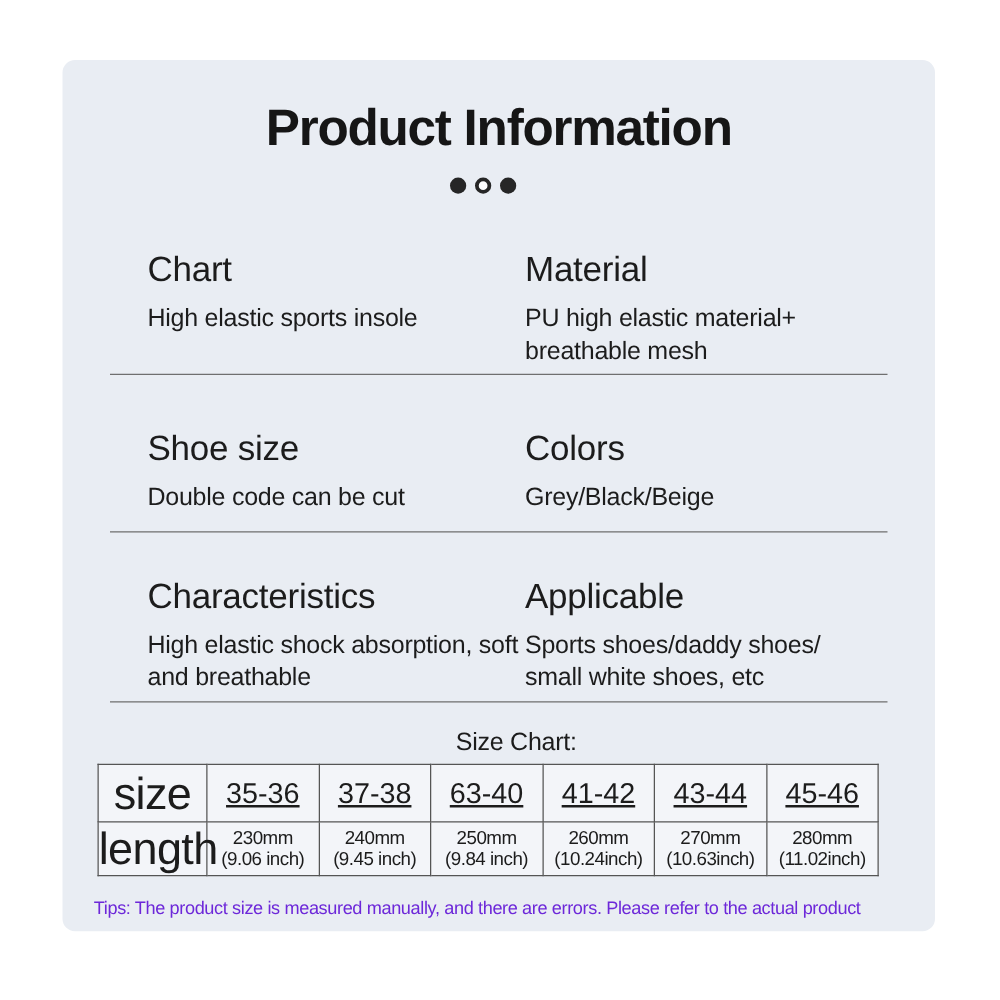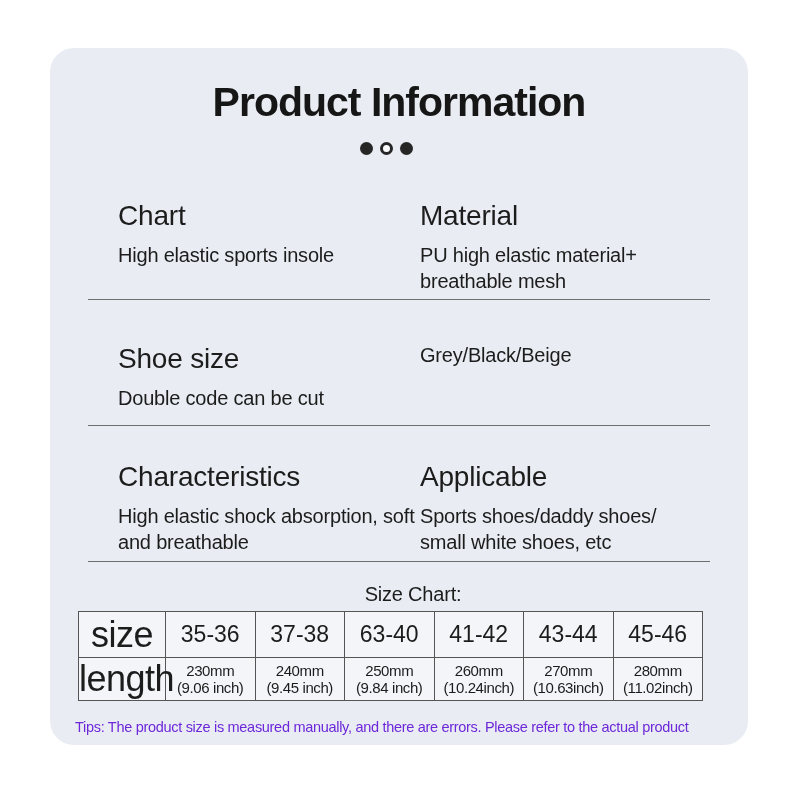--- a/index.html
+++ b/index.html
@@ -4,21 +4,21 @@
 <style>
   * { box-sizing: border-box; }
   html, body { margin: 0; padding: 0; width: 800px; height: 800px; background: #ffffff; }
   body { font-family: "Liberation Sans", sans-serif; color: #1c1c1c; position: relative; }
 
   .card {
     position: absolute;
     left: 50px; top: 48px;
     width: 698px; height: 697px;
     background: #e9edf3;
-    border-radius: 24px;
+    border-radius: 10px;
     overflow: hidden;
   }
 
   .title {
     margin: 30px 0 0 0;
     text-align: center;
     font-size: 41px;
     line-height: 48px;
     font-weight: 800;
     letter-spacing: -1px;
@@ -74,21 +74,21 @@
   table.size-table th, table.size-table td {
     border: 1.5px solid #555555;
     text-align: center;
     vertical-align: middle;
     padding: 0;
     font-weight: normal;
   }
   tr.size-row   { height: 46px; }
   tr.length-row { height: 42px; }
   th.row-header  { font-size: 36px; letter-spacing: -0.5px; }
-  td.size-val    { font-size: 23px; }
+  td.size-val    { font-size: 23px; text-decoration: underline; }
   td.length-val  { font-size: 15px; line-height: 17px; }
   .len-mm, .len-inch { display: block; letter-spacing: -0.4px; }
 
   .tips {
     margin: 18px 0 0 25px;
     font-size: 14.5px;
     letter-spacing: -0.3px;
     white-space: nowrap;
     color: #6d28d9;
   }
@@ -118,20 +118,21 @@
         <p>PU high elastic material+ breathable mesh</p>
       </div>
     </div>
 
     <div class="row row-2">
       <div class="cell-left">
         <h2>Shoe size</h2>
         <p>Double code can be cut</p>
       </div>
       <div class="cell-right">
+        <h2>Colors</h2>
         <p>Grey/Black/Beige</p>
       </div>
     </div>
 
     <div class="row row-3">
       <div class="cell-left">
         <h2>Characteristics</h2>
         <p>High elastic shock absorption, soft and breathable</p>
       </div>
       <div class="cell-right">

